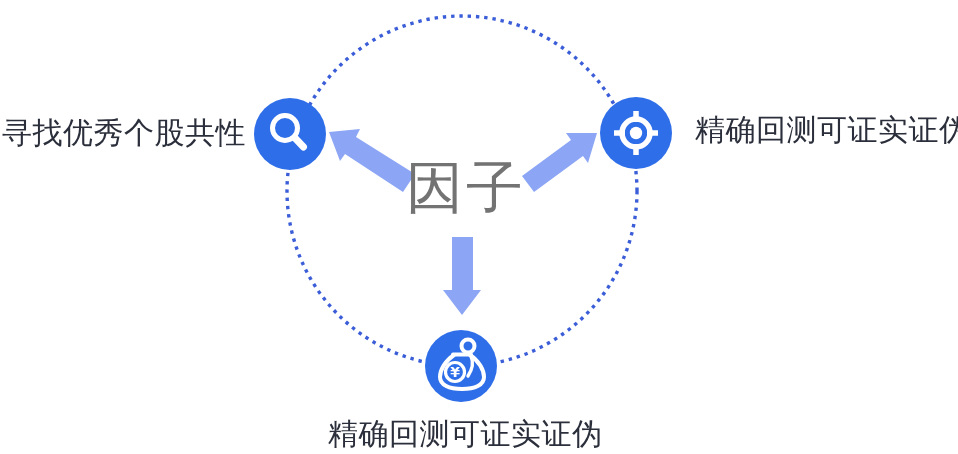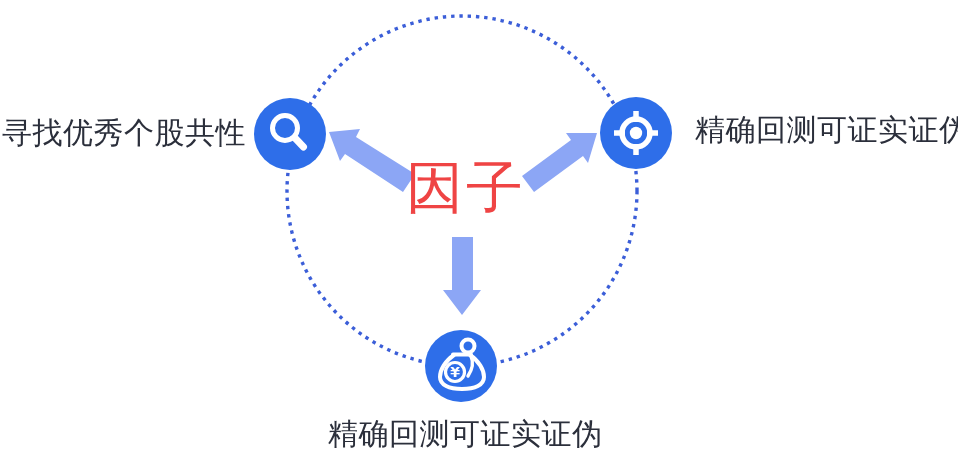--- a/index.html
+++ b/index.html
@@ -57,21 +57,21 @@
   .label-right  { left: 695px; top: 114px; }
   .label-bottom { left: 328px; top: 417px; line-height: 34px; }
   .center-title {
     position: absolute;
     left: 406px;
     top: 157px;
     font-size: 57px;
     line-height: 60px;
     font-weight: 500;
     letter-spacing: 3px;
-    color: #ef4444;
+    color: #737373;
     white-space: nowrap;
   }
 </style>
 </head>
 <body>
 
 <div class="canvas">
 
   <svg class="layer" width="958" height="454" viewBox="0 0 958 454">
     <circle class="dotted-ring" cx="462" cy="191" r="175"></circle>

